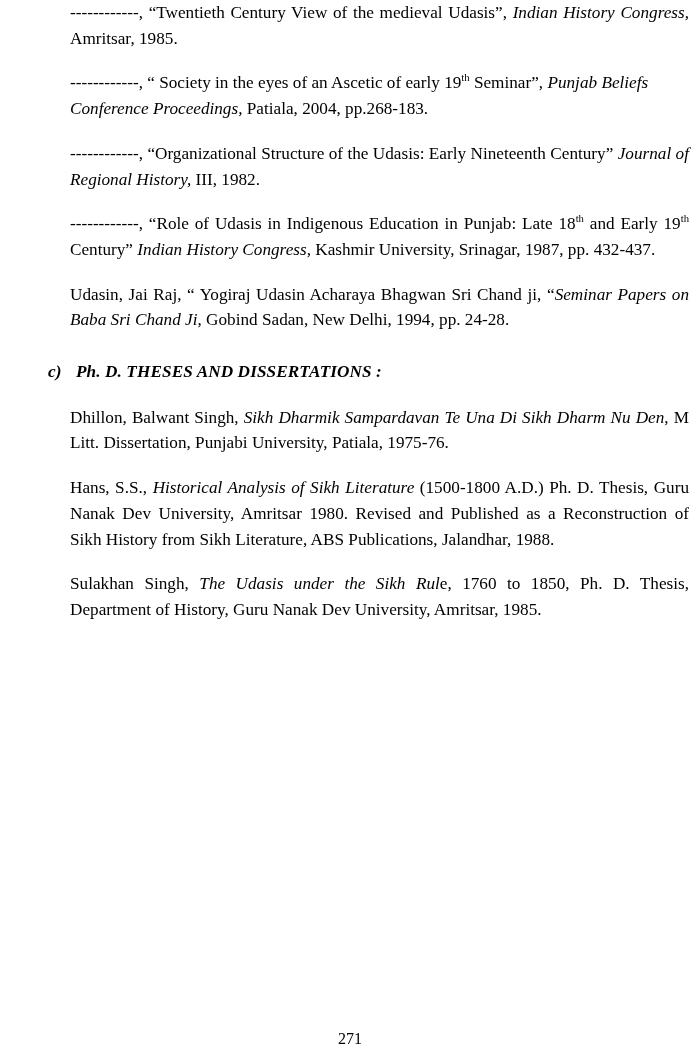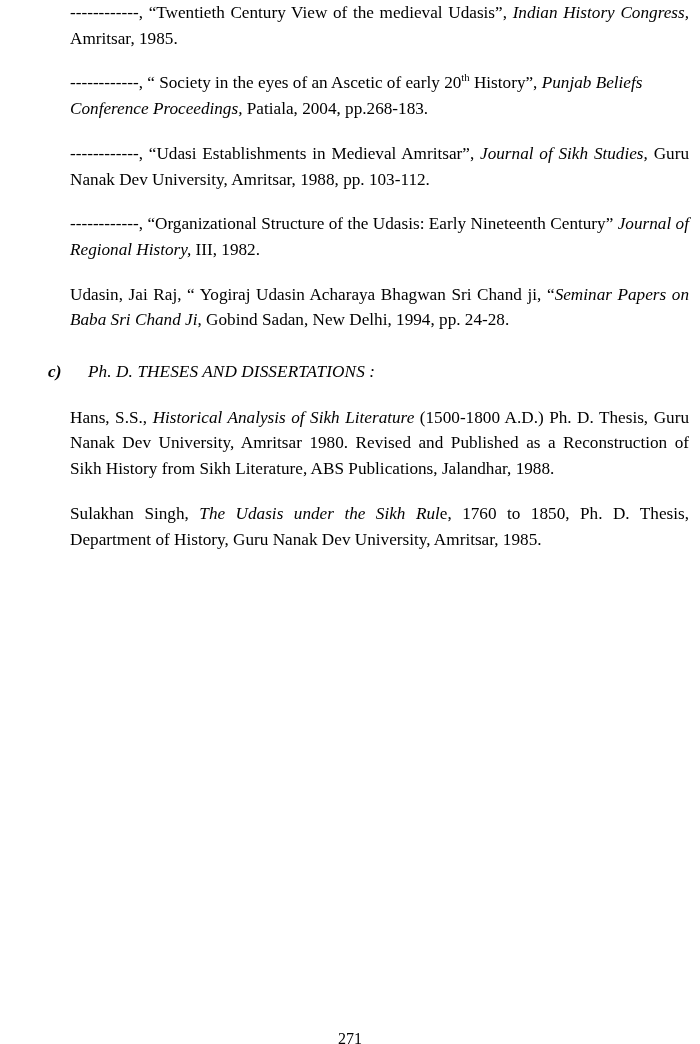--- a/index.html
+++ b/index.html
@@ -54,23 +54,23 @@
   .section-head .marker {
     position: absolute;
     left: 0px;
     top: 0;
     font-style: italic;
     font-weight: bold;
     font-size: 17.2px;
   }
   .section-head .head-text {
     display: inline-block;
-    margin-left: 18px;
+    margin-left: 6px;
     font-style: italic;
-    font-weight: normal;
+    font-weight: bold;
     letter-spacing: 0.1px;
   }
   .folio {
     position: absolute;
     left: 0;
     right: 0;
     top: 1030px;
     text-align: center;
     font-size: 16px;
     line-height: 18px;
@@ -79,28 +79,29 @@
   
   .gap-lg { margin-bottom: 26px; }
 </style>
 </head>
 <body>
 
 <div class="page">
   <div class="content">
 
     <p class="entry"><span>------------, “Twentieth Century View of the medieval Udasis”, </span><i>Indian History Congress,</i><span> Amritsar, 1985.</span></p>
-    <p class="entry"><span>------------, “ Society in the eyes of an Ascetic of early 20</span><sup>th</sup><span> History”, </span><i>Punjab Beliefs</i><br><i>Conference Proceedings,</i><span> Patiala, 2004, pp.268-183.</span></p>
-    <p class="entry"><span>------------, “Udasi Establishments in Medieval Amritsar”, </span><i>Journal of Sikh Studies,</i><span> Guru Nanak Dev University, Amritsar, 1988, pp. 103-112.</span></p>
+    <p class="entry"><span>------------, “ Society in the eyes of an Ascetic of early 19</span><sup>th</sup><span> Seminar”, </span><i>Punjab Beliefs</i><br><i>Conference Proceedings,</i><span> Patiala, 2004, pp.268-183.</span></p>
     <p class="entry"><span>------------, “Organizational Structure of the Udasis: Early Nineteenth Century” </span><i>Journal of Regional History,</i><span> III, 1982.</span></p>
+    <p class="entry"><span>------------, “Role of Udasis in Indigenous Education in Punjab: Late 18</span><sup>th</sup><span> and Early 19</span><sup>th</sup><span> Century” </span><i>Indian History Congress,</i><span> Kashmir University, Srinagar, 1987, pp. 432-437.</span></p>
     <p class="entry gap-lg"><span>Udasin, Jai Raj, “ Yogiraj Udasin Acharaya Bhagwan Sri Chand ji,  “</span><i>Seminar Papers on Baba Sri Chand Ji</i><span>, Gobind Sadan, New Delhi, 1994, pp. 24-28.</span></p>
 
     <div class="section-head">
       <span class="marker">c)</span><span class="head-text">Ph. D. THESES AND DISSERTATIONS :</span>
     </div>
 
+    <p class="entry"><span>Dhillon, Balwant Singh, </span><i>Sikh Dharmik Sampardavan Te Una Di Sikh Dharm Nu Den</i><span>, M Litt. Dissertation, Punjabi University, Patiala, 1975-76.</span></p>
     <p class="entry"><span>Hans, S.S., </span><i>Historical Analysis of Sikh Literature</i><span> (1500-1800 A.D.) Ph. D. Thesis, Guru Nanak Dev University, Amritsar 1980. Revised and Published as a Reconstruction of Sikh History from Sikh Literature, ABS Publications, Jalandhar, 1988.</span></p>
     <p class="entry"><span>Sulakhan Singh, </span><i>The Udasis under the Sikh Rul</i><span>e, 1760 to 1850, Ph. D. Thesis, Department of History, Guru Nanak Dev University, Amritsar, 1985.</span></p>
 
   </div>
 
   <div class="folio">271</div>
 </div>
 
 </body></html>

